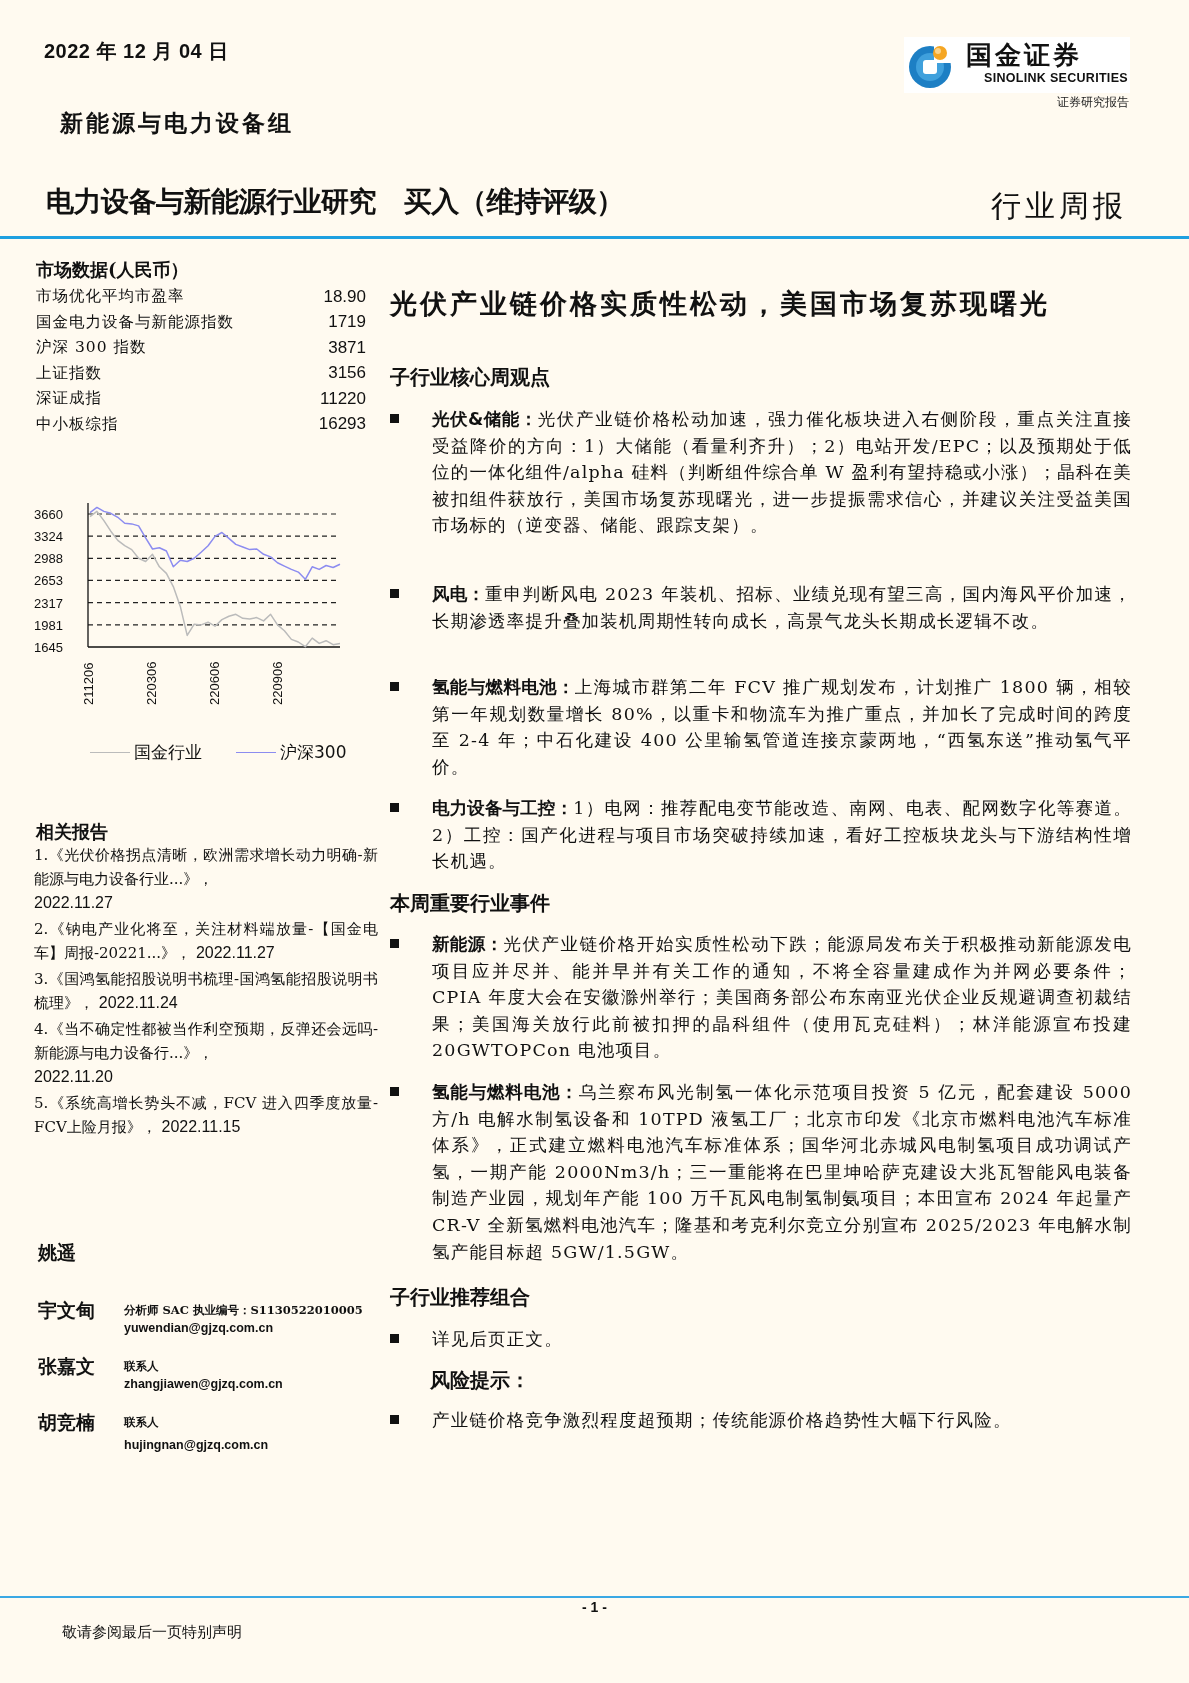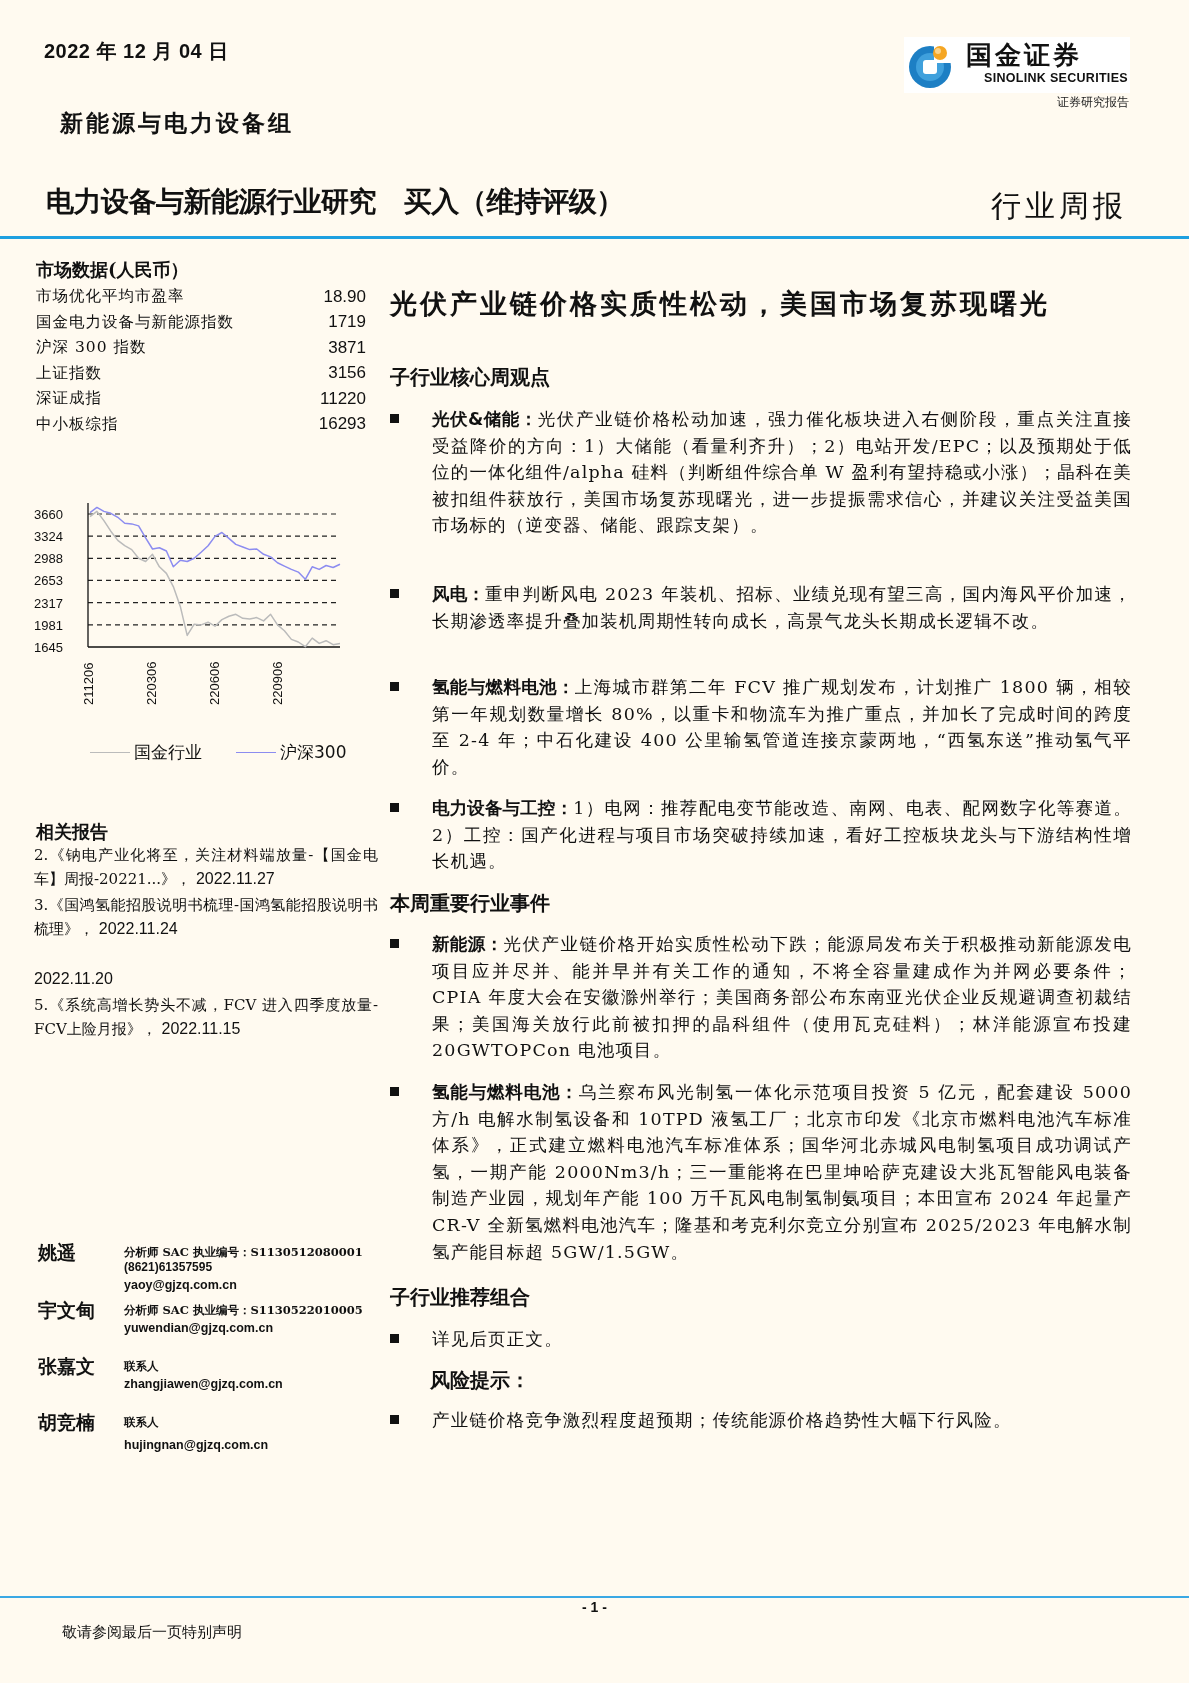--- a/index.html
+++ b/index.html
@@ -138,34 +138,30 @@
     <span>国金行业</span>
   </div>
   <div class="item">
     <span class="swatch" style="background:#8c8cf0"></span>
     <span>沪深300</span>
   </div>
 </div>
 
 <div class="abs rel-title">相关报告</div>
 <div class="abs rel-list">
+  <div class="rel"><span>1.《光伏价格拐点清晰，欧洲需求增长动力明确-新能源与电力设备行业...》，</span><br><span class="d">2022.11.27</span></div>
   <div class="rel"><span>2.《钠电产业化将至，关注材料端放量-【国金电车】周报-20221...》，</span> <span class="d">2022.11.27</span></div>
   <div class="rel"><span>3.《国鸿氢能招股说明书梳理-国鸿氢能招股说明书梳理》，</span> <span class="d">2022.11.24</span></div>
-  <div class="rel"><br><span class="d">2022.11.20</span></div>
+  <div class="rel"><span>4.《当不确定性都被当作利空预期，反弹还会远吗-新能源与电力设备行...》，</span><br><span class="d">2022.11.20</span></div>
   <div class="rel"><span>5.《系统高增长势头不减，FCV 进入四季度放量-FCV上险月报》，</span> <span class="d">2022.11.15</span></div>
 </div>
 
 <div class="abs analysts">
   <div class="analyst" style="height:58px">
     <div class="nm">姚遥</div>
-    <div class="info">
-      <div class="role">分析师 SAC 执业编号：S1130512080001</div>
-      <div>(8621)61357595</div>
-      <div class="em">yaoy@gjzq.com.cn</div>
-    </div>
   </div>
   <div class="analyst">
     <div class="nm">宇文甸</div>
     <div class="info">
       <div class="role">分析师 SAC 执业编号：S1130522010005</div>
       <div class="em">yuwendian@gjzq.com.cn</div>
     </div>
   </div>
   <div class="analyst">
     <div class="nm">张嘉文</div>

